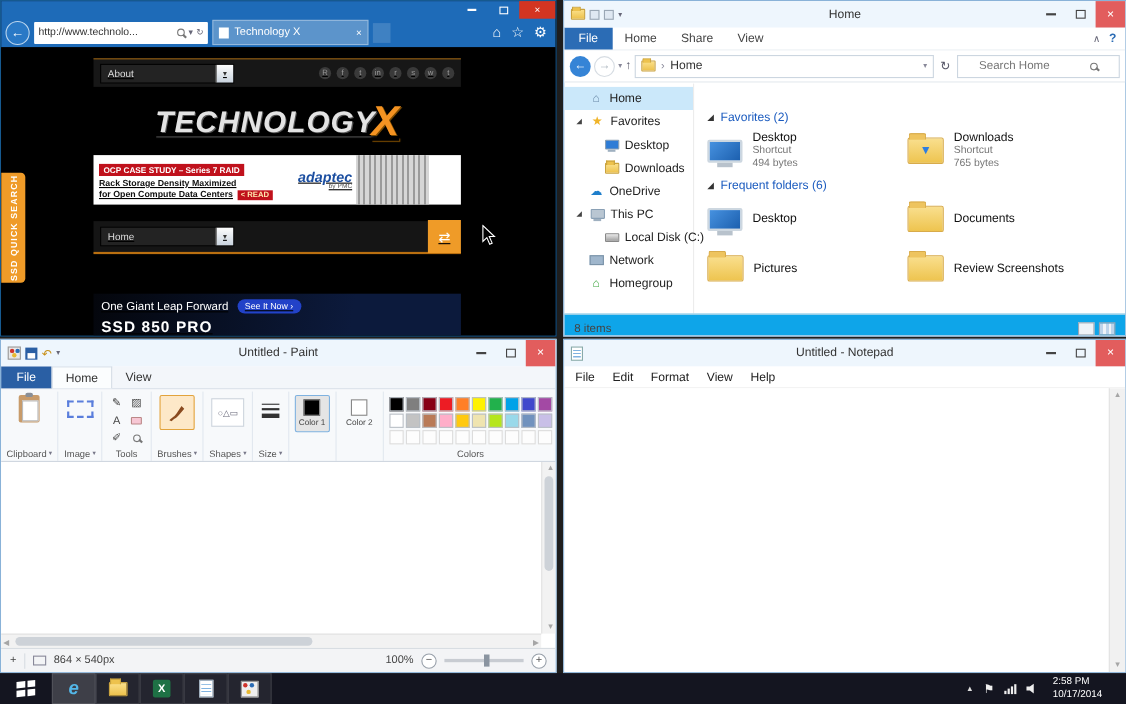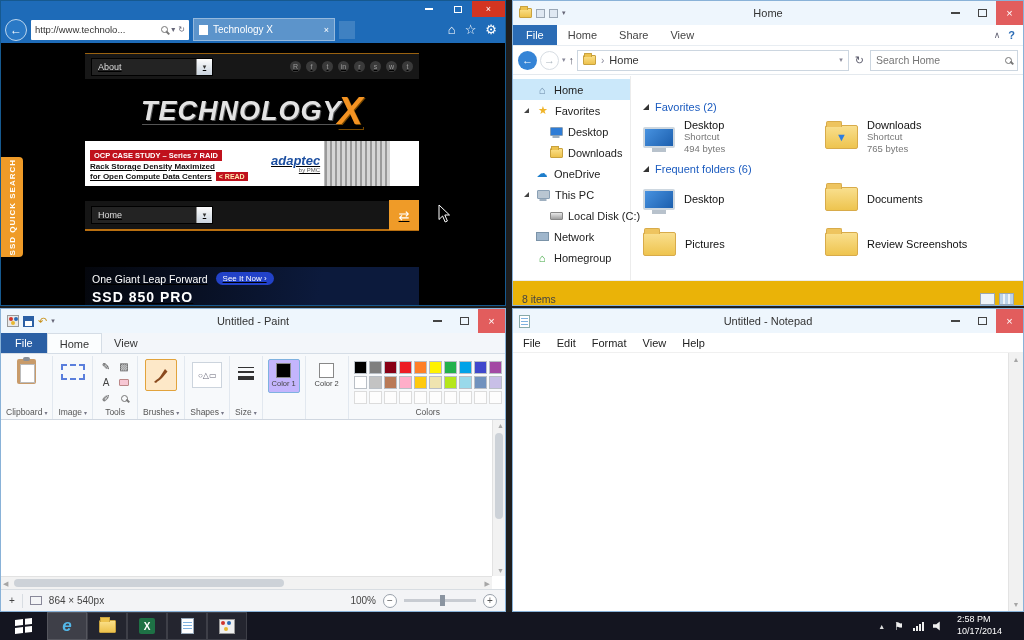--- a/index.html
+++ b/index.html
@@ -90,21 +90,21 @@
   .addr-row { height:29px; background:#fff; border-bottom:1px solid #e4e9ee; display:flex; align-items:center; gap:3px; padding:0 5px; }
   .nav-circ { width:19px; height:19px; border-radius:50%; display:flex; align-items:center; justify-content:center; font-size:11px; flex:none; }
   .nav-back { color:#fff; background:#3584d6; }
   .nav-fwd { color:#aab4bd; border:1px solid #d7dde3; }
   .nav-dd { color:#889; font-size:7px; }
   .nav-up { color:#556; font-size:11px; }
   .crumb { flex:1; height:21px; border:1px solid #ccd6e0; display:flex; align-items:center; gap:5px; padding:0 5px; font-size:11px; color:#333; }
   .crumb .sep { color:#889; font-size:10px; }
   .crumb .dd { margin-left:auto; color:#889; font-size:7px; }
   .refresh { color:#556; font-size:11px; padding:0 3px; }
-  .searchbox { width:148px; height:21px; border:1px solid #ccd6e0; display:flex; align-items:center; padding:0 5px; gap:22px; }
+  .searchbox { width:148px; height:21px; border:1px solid #ccd6e0; display:flex; align-items:center; padding:0 19px; gap:22px; }
   .searchbox input { border:none; outline:none; flex:1; font-size:10.5px; color:#555; font-family:"Liberation Sans",sans-serif; width:100%; background:transparent; }
   .ex-body { position:absolute; top:75px; bottom:20px; left:0; right:0; display:flex; }
   .sidebar { width:118px; border-right:1px solid #ececec; padding-top:3px; font-size:11px; color:#222; }
   .side-item { height:21px; display:flex; align-items:center; gap:5px; padding-left:22px; white-space:nowrap; }
   .side-item.ind { padding-left:36px; }
   .side-item.sel { background:#cbe8fa; }
   .side-item .exp { width:0; height:0; border-bottom:5px solid #444; border-left:5px solid transparent; margin-left:-11px; margin-right:2px; }
   .si { width:14px; display:inline-flex; align-items:center; justify-content:center; flex:none; font-size:11px; }
   .i-home { color:#6b8aa8; }
   .i-star { color:#f0b429; }
@@ -123,21 +123,21 @@
   .grp-title { font-size:11px; color:#1b5bbf; }
   .tile-grid { display:grid; grid-template-columns:182px 182px; row-gap:7px; }
   .tile { display:flex; align-items:center; gap:9px; height:38px; }
   .b-mon { width:32px; height:21px; background:linear-gradient(135deg,#4792e0,#1c5fae); border:2px solid #cdd7e0; border-radius:2px; position:relative; flex:none; }
   .b-mon::after { content:""; position:absolute; left:50%; bottom:-6px; transform:translateX(-50%); width:14px; height:4px; background:#b8c2cc; }
   .b-folder { width:33px; height:24px; background:linear-gradient(#f9df8e,#eec44f); border:1px solid #d8ab4a; border-radius:2px; position:relative; flex:none; }
   .b-folder::before { content:""; position:absolute; top:-5px; left:0; width:14px; height:5px; background:#eec45f; border:1px solid #d8ab4a; border-bottom:none; border-radius:2px 2px 0 0; }
   .b-folder .dl { position:absolute; inset:0; display:flex; align-items:center; justify-content:center; color:#2d7de0; font-weight:bold; font-size:11px; }
   .tname { font-size:11px; color:#111; }
   .tsub { font-size:9.5px; color:#777; line-height:1.3; }
-  .ex-status { position:absolute; bottom:0; left:0; right:0; height:20px; border-top:1px solid #ececec; background:#eab308; display:flex; align-items:flex-start; padding:12px 9px; font-size:10.5px; color:#444; }
+  .ex-status { position:absolute; bottom:0; left:0; right:0; height:20px; border-top:1px solid #ececec; background:#0ea5e9; display:flex; align-items:flex-end; padding:0 9px; font-size:10.5px; color:#444; }
   .v-icos { margin-left:auto; display:flex; gap:4px; }
   .v-ico { width:15px; height:12px; border:1px solid #9aa7b5; background:#eef3f8; }
   .v-ico.grid { background:repeating-linear-gradient(90deg,#bcd3ea 0 3px,#eef3f8 3px 5px); }
 
   
   #np-win { left:512px; top:308px; width:512px; height:304px; }
   .np-icon { width:11px; height:13px; background:#fff; border:1px solid #8aa; position:relative; }
   .np-icon::after { content:""; position:absolute; left:1px; right:1px; top:2px; height:7px;
      background:repeating-linear-gradient(#7fb2e0 0 1px, transparent 1px 3px); }
   .menubar { height:20px; display:flex; align-items:center; padding-left:2px; font-size:11px; color:#222; background:#fff; border-bottom:1px solid #f0f0f0; }
@@ -167,21 +167,21 @@
   .ico-paste::before { content:""; position:absolute; left:6px; top:-2px; width:7px; height:4px; background:#8a8f96; border-radius:2px; z-index:1; }
   .ico-select { width:24px; height:16px; border:2px dashed #5a7edc; margin-top:5px; }
   .tools-grid { display:grid; grid-template-columns:repeat(2,16px); gap:2px; }
   .tl { width:16px; height:14px; display:flex; align-items:center; justify-content:center; font-size:10px; color:#444; }
   .tl .eraser { width:10px; height:7px; background:#f7c7d4; border:1px solid #b88; border-radius:1px; }
   .brush-btn { width:32px; height:32px; background:#fde8c8; border:1px solid #e2a33c; border-radius:2px; display:flex; align-items:center; justify-content:center; }
   .shapes-btn { width:30px; height:26px; border:1px solid #ccd4dd; background:#fff; margin-top:3px; display:flex; align-items:center; justify-content:center; gap:2px; font-size:8px; color:#667; }
   .size-ico { display:flex; flex-direction:column; gap:3px; margin-top:8px; }
   .size-ico i { display:block; background:#333; width:16px; }
   .colbtn { width:32px; height:34px; display:flex; flex-direction:column; align-items:center; justify-content:center; gap:2px; border:1px solid transparent; border-radius:2px; }
-  .colbtn.sel { background:#c4b5fd; border-color:#7fb2e0; }
+  .colbtn.sel { background:#e5e5e5; border-color:#7fb2e0; }
   .swatch { width:15px; height:15px; border:1px solid #888; }
   .collab { font-size:7.5px; color:#444; text-align:center; line-height:1.1; }
   .pal { display:grid; grid-template-columns:repeat(10,13px); grid-auto-rows:13px; gap:2px; padding-top:2px; }
   .pal span { border:1px solid #b9bfc6; }
   .pal .empty { background:#fdfdfd; border-color:#dcdcdc; }
   .pt-canvas { position:absolute; top:111px; left:0; right:0; bottom:22px; background:#fff; }
   .pt-vscroll { position:absolute; right:0; top:0; bottom:13px; width:13px; background:#f2f2f2; border-left:1px solid #e2e2e2; }
   .pt-hscroll { position:absolute; left:0; right:13px; bottom:0; height:13px; background:#f2f2f2; border-top:1px solid #e2e2e2; }
   .thumb-v { position:absolute; top:13px; left:2px; right:2px; height:55%; background:#cdd2d8; border-radius:4px; }
   .thumb-h { position:absolute; left:13px; top:2px; bottom:2px; width:55%; background:#cdd2d8; border-radius:4px; }

